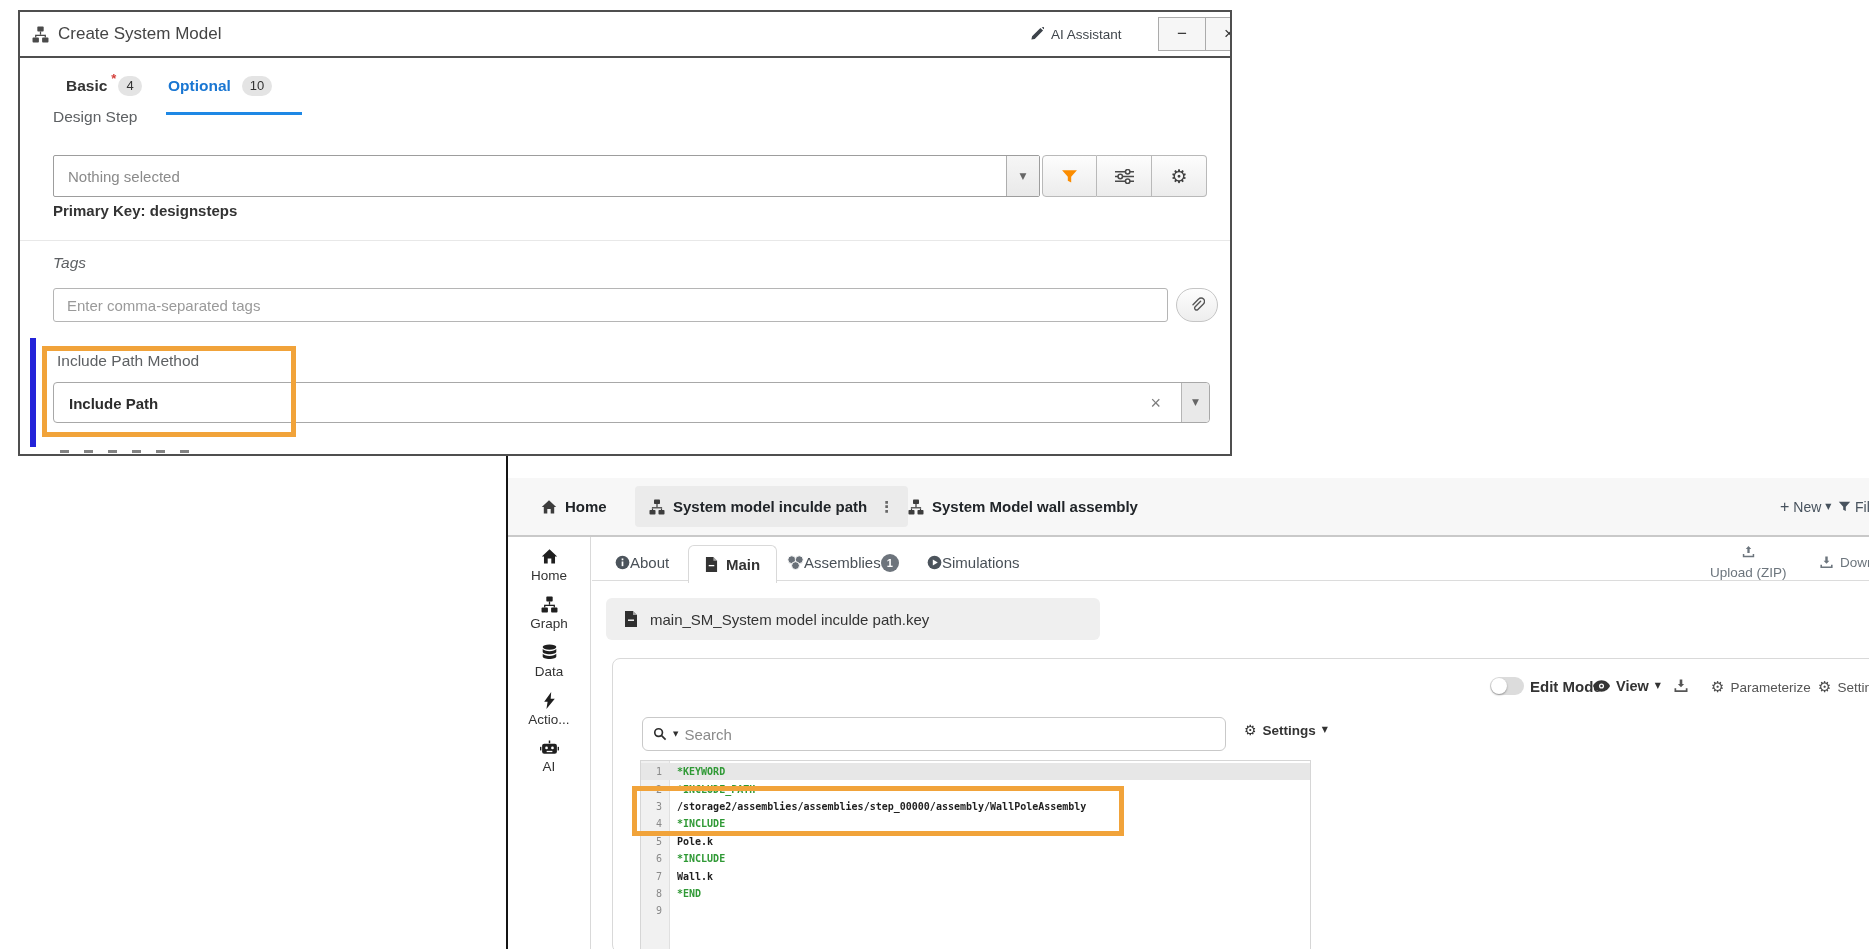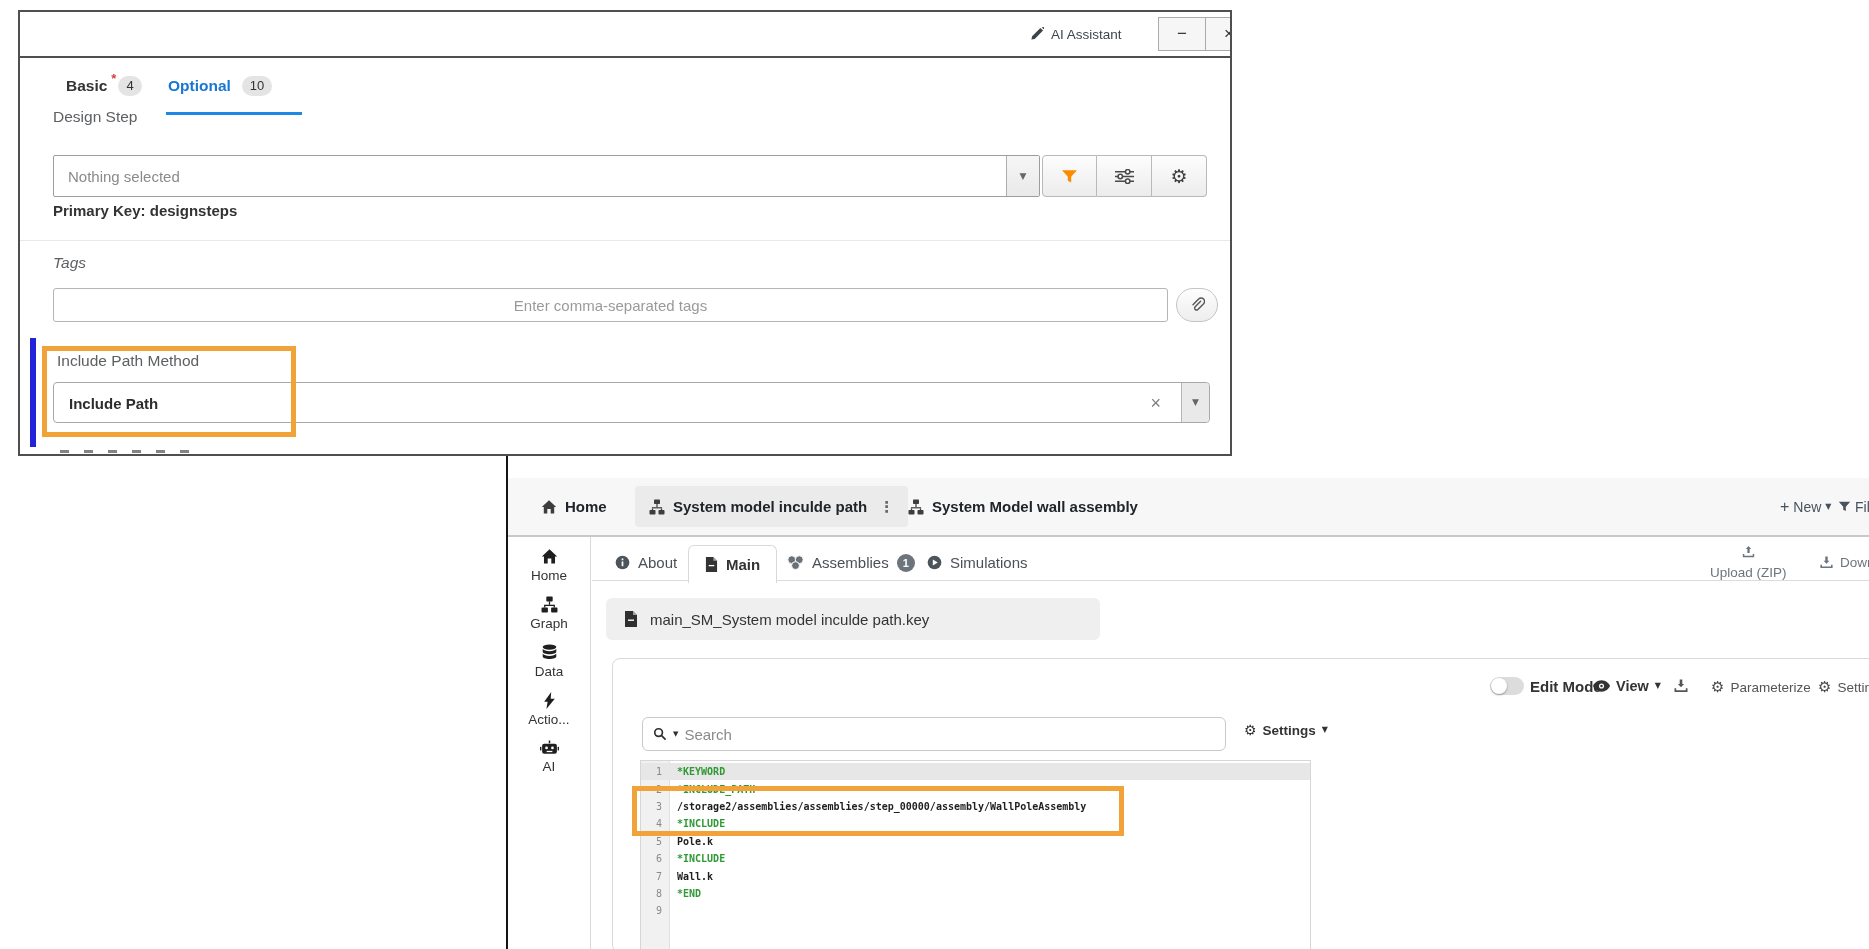--- a/index.html
+++ b/index.html
@@ -1,18 +1,18 @@
 <!DOCTYPE html>
 <html><head>
 <meta charset="utf-8">
 <style>
   html,body{margin:0;padding:0;background:#fff;}
   #screen{position:relative;width:1869px;height:949px;overflow:hidden;background:#fff;
           font-family:"Liberation Sans",sans-serif;color:#333;}
-  .abs{position:absolute;text-align:center;}
+  .abs{position:absolute;}
   .flex{display:flex;align-items:center;}
   svg.ic{display:inline-block;vertical-align:middle;}
   .uni{font-family:"DejaVu Sans",sans-serif;}
 
   
   .dialog{position:absolute;left:18px;top:10px;width:1214px;height:446px;background:#fff;
           border:2px solid #4f4f4f;box-sizing:border-box;overflow:hidden;}
   .dlg-header{position:absolute;left:0;top:0;width:1210px;height:44px;border-bottom:2px solid #4f4f4f;}
   .dlg-title{position:absolute;left:12px;top:0;height:44px;display:flex;align-items:center;gap:9px;
              font-size:17px;color:#454545;}
@@ -39,21 +39,21 @@
       background:repeating-linear-gradient(90deg,#5a5a5a 0 9px,transparent 9px 24px);}
 
   
   .win{position:absolute;left:506px;top:456px;width:1363px;height:493px;background:#fff;
        border-left:2px solid #141414;box-sizing:content-box;overflow:hidden;}
   .topbar{position:absolute;left:0;top:22px;width:100%;height:59px;background:#f7f7f7;
           border-bottom:2px solid #c9c9c9;box-sizing:border-box;}
   .crumb{display:flex;align-items:center;gap:8px;font-size:15px;color:#212529;font-weight:600;}
   .crumb-active{background:#ebebeb;border-radius:4px;padding:0 14px;height:41px;}
   .navlink{font-size:14px;color:#47525d;display:flex;align-items:center;gap:4px;}
-  .ctab{display:flex;align-items:center;gap:8px;font-size:15px;color:#495057;height:35px;}
+  .ctab{display:flex;align-items:center;font-size:15px;color:#495057;height:35px;}
   .ctab-main{position:absolute;left:180px;top:89px;height:38px;background:#fff;border:1px solid #d9d9d9;
              border-bottom:none;border-radius:6px 6px 0 0;display:flex;align-items:center;gap:8px;
              padding:0 16px;font-size:15px;font-weight:bold;color:#333;box-sizing:border-box;z-index:3;}
   .tabs-border{position:absolute;left:84px;top:124px;width:1279px;height:1px;background:#dcdcdc;}
   .nbadge{display:inline-flex;align-items:center;justify-content:center;width:18px;height:18px;
           border-radius:50%;background:#6d747c;color:#fff;font-size:11px;font-weight:bold;}
   .sidebar{position:absolute;left:0;top:81px;width:83px;bottom:0;background:#fff;
            border-right:1px solid #d9d9d9;box-sizing:border-box;display:flex;flex-direction:column;
            align-items:center;padding-top:4px;}
   .sb-item{width:100%;height:48px;display:flex;flex-direction:column;align-items:center;
@@ -189,20 +189,26 @@
           <path d="M9.8 9.8l4.6 4.6"></path>
         </g>
       </symbol>
   </defs>
 </svg>
 
 <div id="screen">
 
   <div class="dialog">
     <div class="dlg-header">
+      <div class="dlg-title">
+        <svg class="ic" width="17" height="17" color="#4a4a4a">
+            <use href="#i-sitemap"></use>
+          </svg>
+        <span>Create System Model</span>
+      </div>
       <div class="ai-btn">
         <svg class="ic" width="14" height="14" color="#3d434a">
             <use href="#i-pencil"></use>
           </svg>
         <span>AI Assistant</span>
       </div>
       <div class="win-ctl">
         <div class="cell">−</div>
         <div class="cell">×</div>
       </div>

